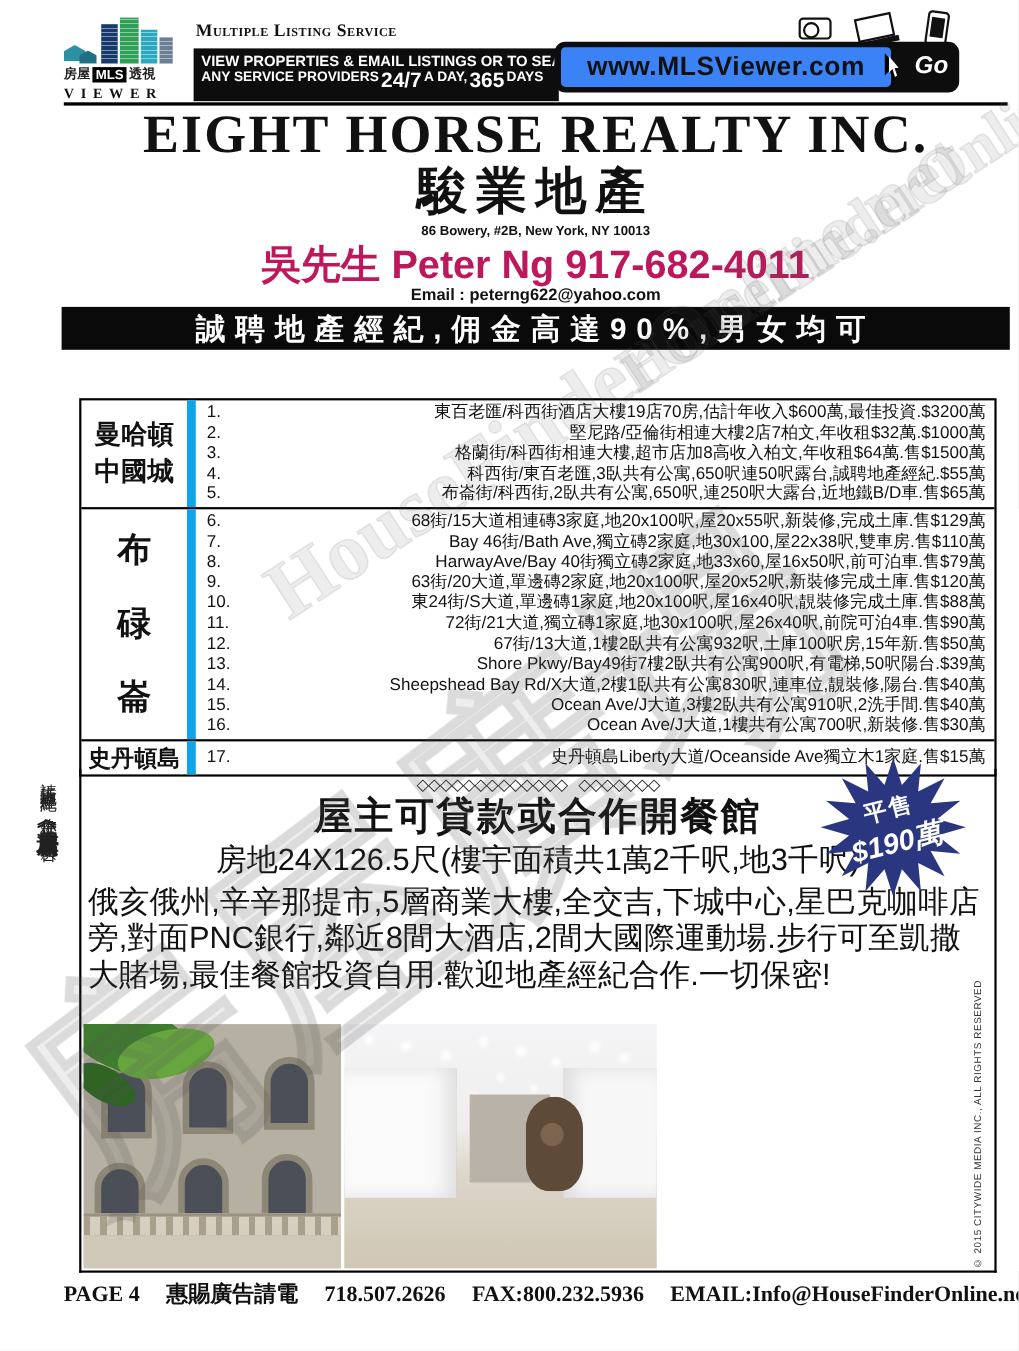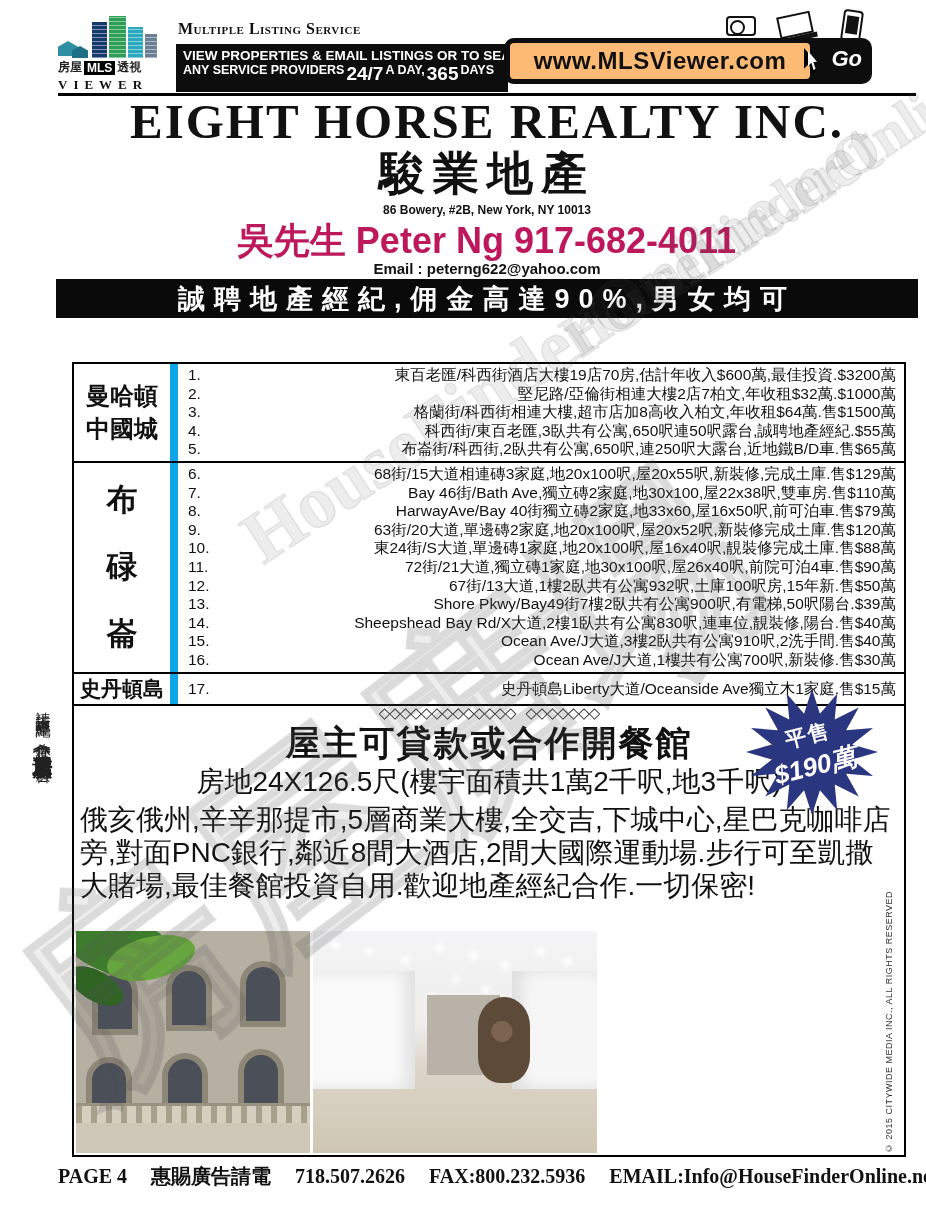--- a/index.html
+++ b/index.html
@@ -43,21 +43,21 @@
   .devices { position:absolute; left:668px; top:0; width:150px; height:34px; }
   .dev { position:absolute; border:2px solid #111; background:#fff; }
   .dev-cam { left:0; top:6px; width:30px; height:20px; border-radius:4px; }
   .dev-cam::after { content:""; position:absolute; left:2px; top:2px; width:11px; height:11px; border:2px solid #111; border-radius:50%; }
   .dev-laptop { left:52px; top:4px; width:34px; height:22px; transform:rotate(-12deg); }
   .dev-laptop::after { content:""; position:absolute; left:-5px; bottom:-7px; width:40px; height:5px; background:#111; }
   .dev-phone { left:116px; top:0; width:20px; height:32px; border-radius:4px; transform:rotate(8deg); }
   .dev-phone::after { content:""; position:absolute; left:2px; top:4px; right:2px; bottom:6px; background:#111; }
 
   .web-pill { position:absolute; left:446px; top:28px; width:368px; height:46px; background:#0d0d0d; border-radius:10px; }
-  .web-white { position:absolute; left:6px; top:5px; width:300px; bottom:5px; background:#fdba74; border-radius:4px;
+  .web-white { position:absolute; left:6px; top:5px; width:300px; bottom:5px; background:#3b82f6; border-radius:4px;
                display:flex; align-items:center; justify-content:center; font-size:24px; font-weight:bold; letter-spacing:.5px; }
   .go-label { position:absolute; right:10px; top:8px; color:#fff; font-size:22px; font-weight:bold; font-style:italic; }
   .cursor-outer { position:absolute; right:48px; top:10px; width:20px; height:26px; background:#000;
                   clip-path:polygon(0 0,0 80%,24% 62%,40% 100%,54% 93%,38% 58%,64% 56%); }
   .cursor-inner { position:absolute; right:50px; top:13px; width:14px; height:19px; background:#fff;
                   clip-path:polygon(0 0,0 80%,24% 62%,40% 100%,54% 93%,38% 58%,64% 56%); }
 
   .header-rule { position:absolute; left:58px; top:93px; width:858px; height:3px; background:#000; }
 
   

